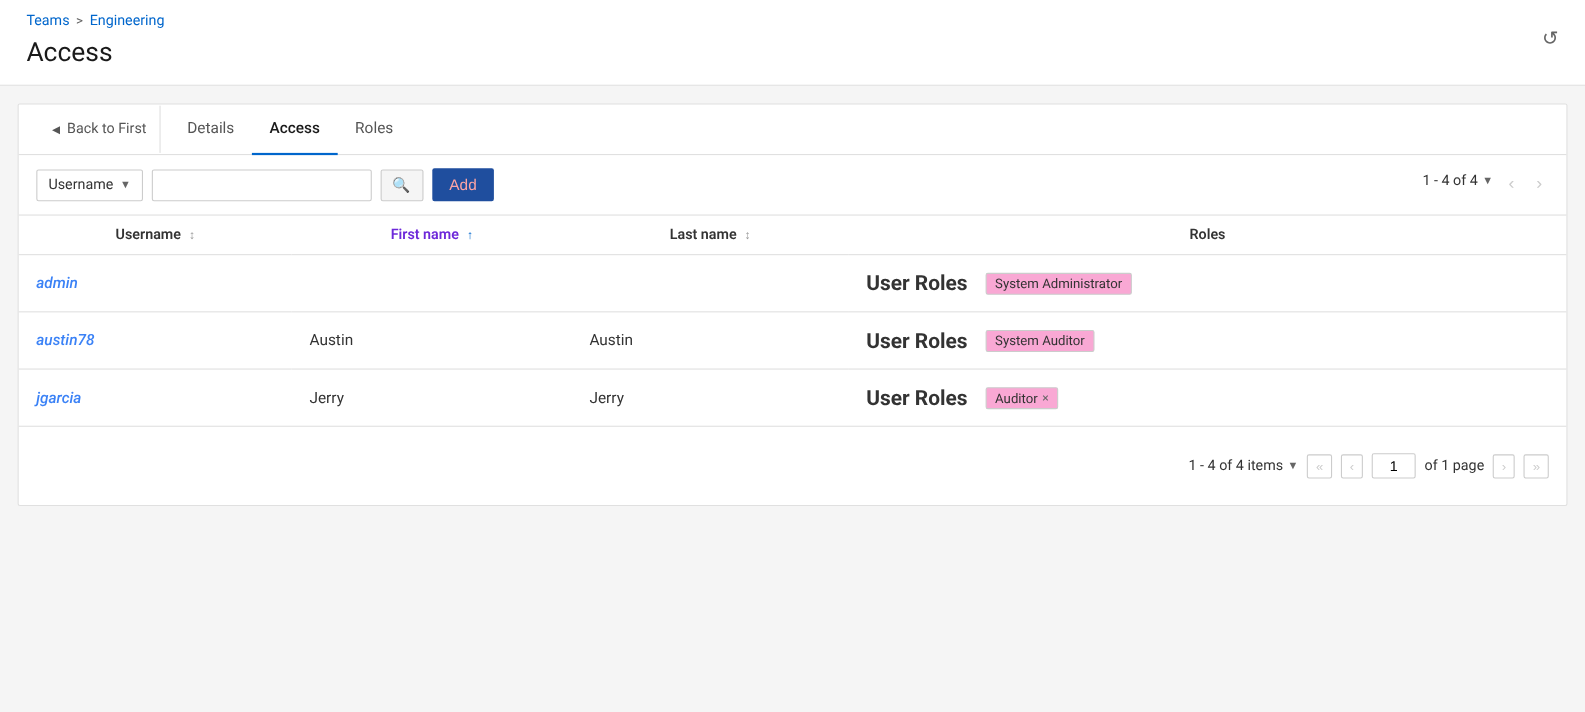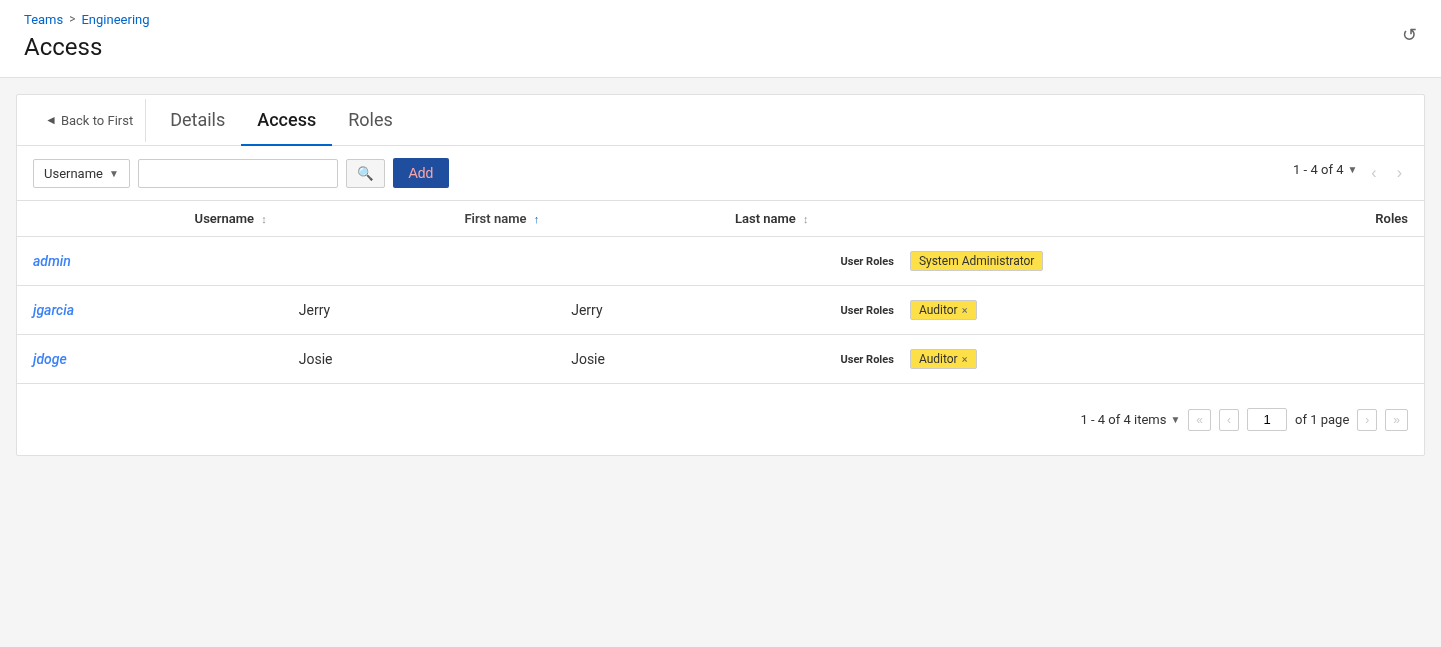--- a/index.html
+++ b/index.html
@@ -11,47 +11,47 @@
     .breadcrumb-sep { color: #666; font-size: 12px; }
     .page-title { font-size: 24px; font-weight: 400; color: #1a1a1a; }
     .top-bar-right { position: absolute; top: 24px; right: 24px; }
     .history-icon { color: #666; cursor: pointer; font-size: 18px; }
 
     .content-area { background: #fff; margin: 16px; border: 1px solid #e0e0e0; border-radius: 2px; }
 
     .tabs { display: flex; align-items: center; border-bottom: 1px solid #e0e0e0; padding: 0 16px; }
     .tab-back { display: flex; align-items: center; gap: 4px; color: #555; cursor: pointer; padding: 14px 12px; font-size: 13px; border-right: 1px solid #e0e0e0; margin-right: 8px; text-decoration: none; }
     .back-arrow { font-size: 12px; }
-    .tab { padding: 14px 16px; cursor: pointer; font-size: 18px; color: #555; border-bottom: 2px solid transparent; margin-bottom: -1px; text-decoration: none; }
+    .tab { padding: 14px 16px; cursor: pointer; font-size: 14px; color: #555; border-bottom: 2px solid transparent; margin-bottom: -1px; text-decoration: none; }
     .tab.active { color: #1a1a1a; border-bottom: 2px solid #0066cc; font-weight: 500; }
 
     .toolbar { display: flex; align-items: center; padding: 12px 16px; gap: 8px; border-bottom: 1px solid #e0e0e0; }
     .filter-select { display: flex; align-items: center; border: 1px solid #ccc; border-radius: 2px; padding: 6px 10px; cursor: pointer; gap: 6px; background: #fff; font-size: 13px; }
     .filter-select .chevron { font-size: 10px; color: #666; }
     .search-input { border: 1px solid #ccc; border-radius: 2px; padding: 6px 10px; font-size: 13px; width: 200px; outline: none; }
     .search-btn { background: #f5f5f5; border: 1px solid #ccc; border-radius: 2px; padding: 6px 10px; cursor: pointer; color: #555; }
     .add-btn { background: #1f4e9e; color: #fca5a5; border: none; border-radius: 2px; padding: 7px 16px; cursor: pointer; font-size: 14px; font-weight: 500; }
     .pagination-top { margin-left: auto; display: flex; align-items: flex-start; gap: 8px; font-size: 13px; color: #333; }
     .page-nav-btn { background: none; border: none; cursor: pointer; color: #666; font-size: 16px; padding: 2px 6px; }
     .page-nav-btn.disabled { color: #ccc; cursor: default; }
     .page-count-select { display: flex; align-items: center; gap: 4px; cursor: pointer; }
     .page-count-select .chevron { font-size: 10px; color: #666; }
 
     .table { width: 100%; border-collapse: collapse; }
-    .table th { text-align: right; padding: 10px 16px; font-size: 13px; font-weight: 600; color: #333; border-bottom: 1px solid #e0e0e0; white-space: nowrap; }
+    .table th { text-align: center; padding: 10px 16px; font-size: 13px; font-weight: 600; color: #333; border-bottom: 1px solid #e0e0e0; white-space: nowrap; }
     .table th .sort-icon { display: inline-block; margin-left: 4px; font-size: 11px; color: #999; cursor: pointer; }
     .table th .sort-icon.active { color: #0066cc; }
     .table th.sorted { color: #0066cc; }
     .table td { padding: 14px 16px; border-bottom: 1px solid #e0e0e0; vertical-align: middle; }
     .table tr:last-child td { border-bottom: none; }
 
     .username-link { color: #3b82f6; text-decoration: none; font-weight: 500; font-style: italic; }
 
-    .user-roles-label { font-weight: 700; font-size: 11px; color: #333; margin-right: 10px; }
-    .role-tag { display: inline-flex; align-items: center; gap: 4px; border: 1px solid #ccc; border-radius: 2px; padding: 2px 8px; font-size: 12px; color: #333; background: #fde047; }
+    .user-roles-label { font-weight: 700; font-size: 19px; color: #333; margin-right: 10px; }
+    .role-tag { display: inline-flex; align-items: center; gap: 4px; border: 1px solid #ccc; border-radius: 2px; padding: 2px 8px; font-size: 12px; color: #333; background: #f9a8d4; }
     .role-tag .remove-x { cursor: pointer; color: #666; font-size: 11px; }
 
     .roles-cell { display: flex; align-items: center; flex-wrap: wrap; gap: 6px; }
 
     .footer { display: flex; align-items: center; justify-content: flex-end; padding: 24px 16px; gap: 8px; font-size: 13px; color: #333; border-top: 1px solid #e0e0e0; }
     .footer-nav-btn { background: none; border: 1px solid #ccc; border-radius: 2px; cursor: pointer; color: #666; font-size: 12px; padding: 3px 7px; }
     .footer-nav-btn.disabled { color: #ccc; cursor: default; }
     .page-input { border: 1px solid #ccc; border-radius: 2px; padding: 3px 6px; width: 40px; text-align: center; font-size: 13px; outline: none; }
     .items-per-page { display: flex; align-items: center; gap: 4px; cursor: pointer; }
     .items-per-page .chevron { font-size: 10px; color: #666; }
@@ -105,21 +105,21 @@
   </div>
 
   <table class="table">
     <thead>
       <tr>
         <th>
           <span>Username</span>
           <span class="sort-icon">↕</span>
         </th>
         <th class="sorted">
-          <span style="color:#404040;">First name</span>
+          <span style="color:#6d28d9;">First name</span>
           <span class="sort-icon active">↑</span>
         </th>
         <th>
           <span>Last name</span>
           <span class="sort-icon">↕</span>
         </th>
         <th>
           <span>Roles</span>
         </th>
       </tr>
@@ -132,37 +132,36 @@
           <td>
             <div class="roles-cell">
               <span class="user-roles-label">User Roles</span>
               <span class="role-tag">
                 <span>System Administrator</span>
               </span>
             </div>
           </td>
         </tr>
         <tr>
-          <td><a class="username-link" href="#">jgarcia</a></td>
-          <td>Jerry</td>
-          <td>Jerry</td>
+          <td><a class="username-link" href="#">austin78</a></td>
+          <td>Austin</td>
+          <td>Austin</td>
           <td>
             <div class="roles-cell">
               <span class="user-roles-label">User Roles</span>
               <span class="role-tag">
-                <span>Auditor</span>
-                <span class="remove-x">×</span>
+                <span>System Auditor</span>
               </span>
             </div>
           </td>
         </tr>
         <tr>
-          <td><a class="username-link" href="#">jdoge</a></td>
-          <td>Josie</td>
-          <td>Josie</td>
+          <td><a class="username-link" href="#">jgarcia</a></td>
+          <td>Jerry</td>
+          <td>Jerry</td>
           <td>
             <div class="roles-cell">
               <span class="user-roles-label">User Roles</span>
               <span class="role-tag">
                 <span>Auditor</span>
                 <span class="remove-x">×</span>
               </span>
             </div>
           </td>
         </tr>

